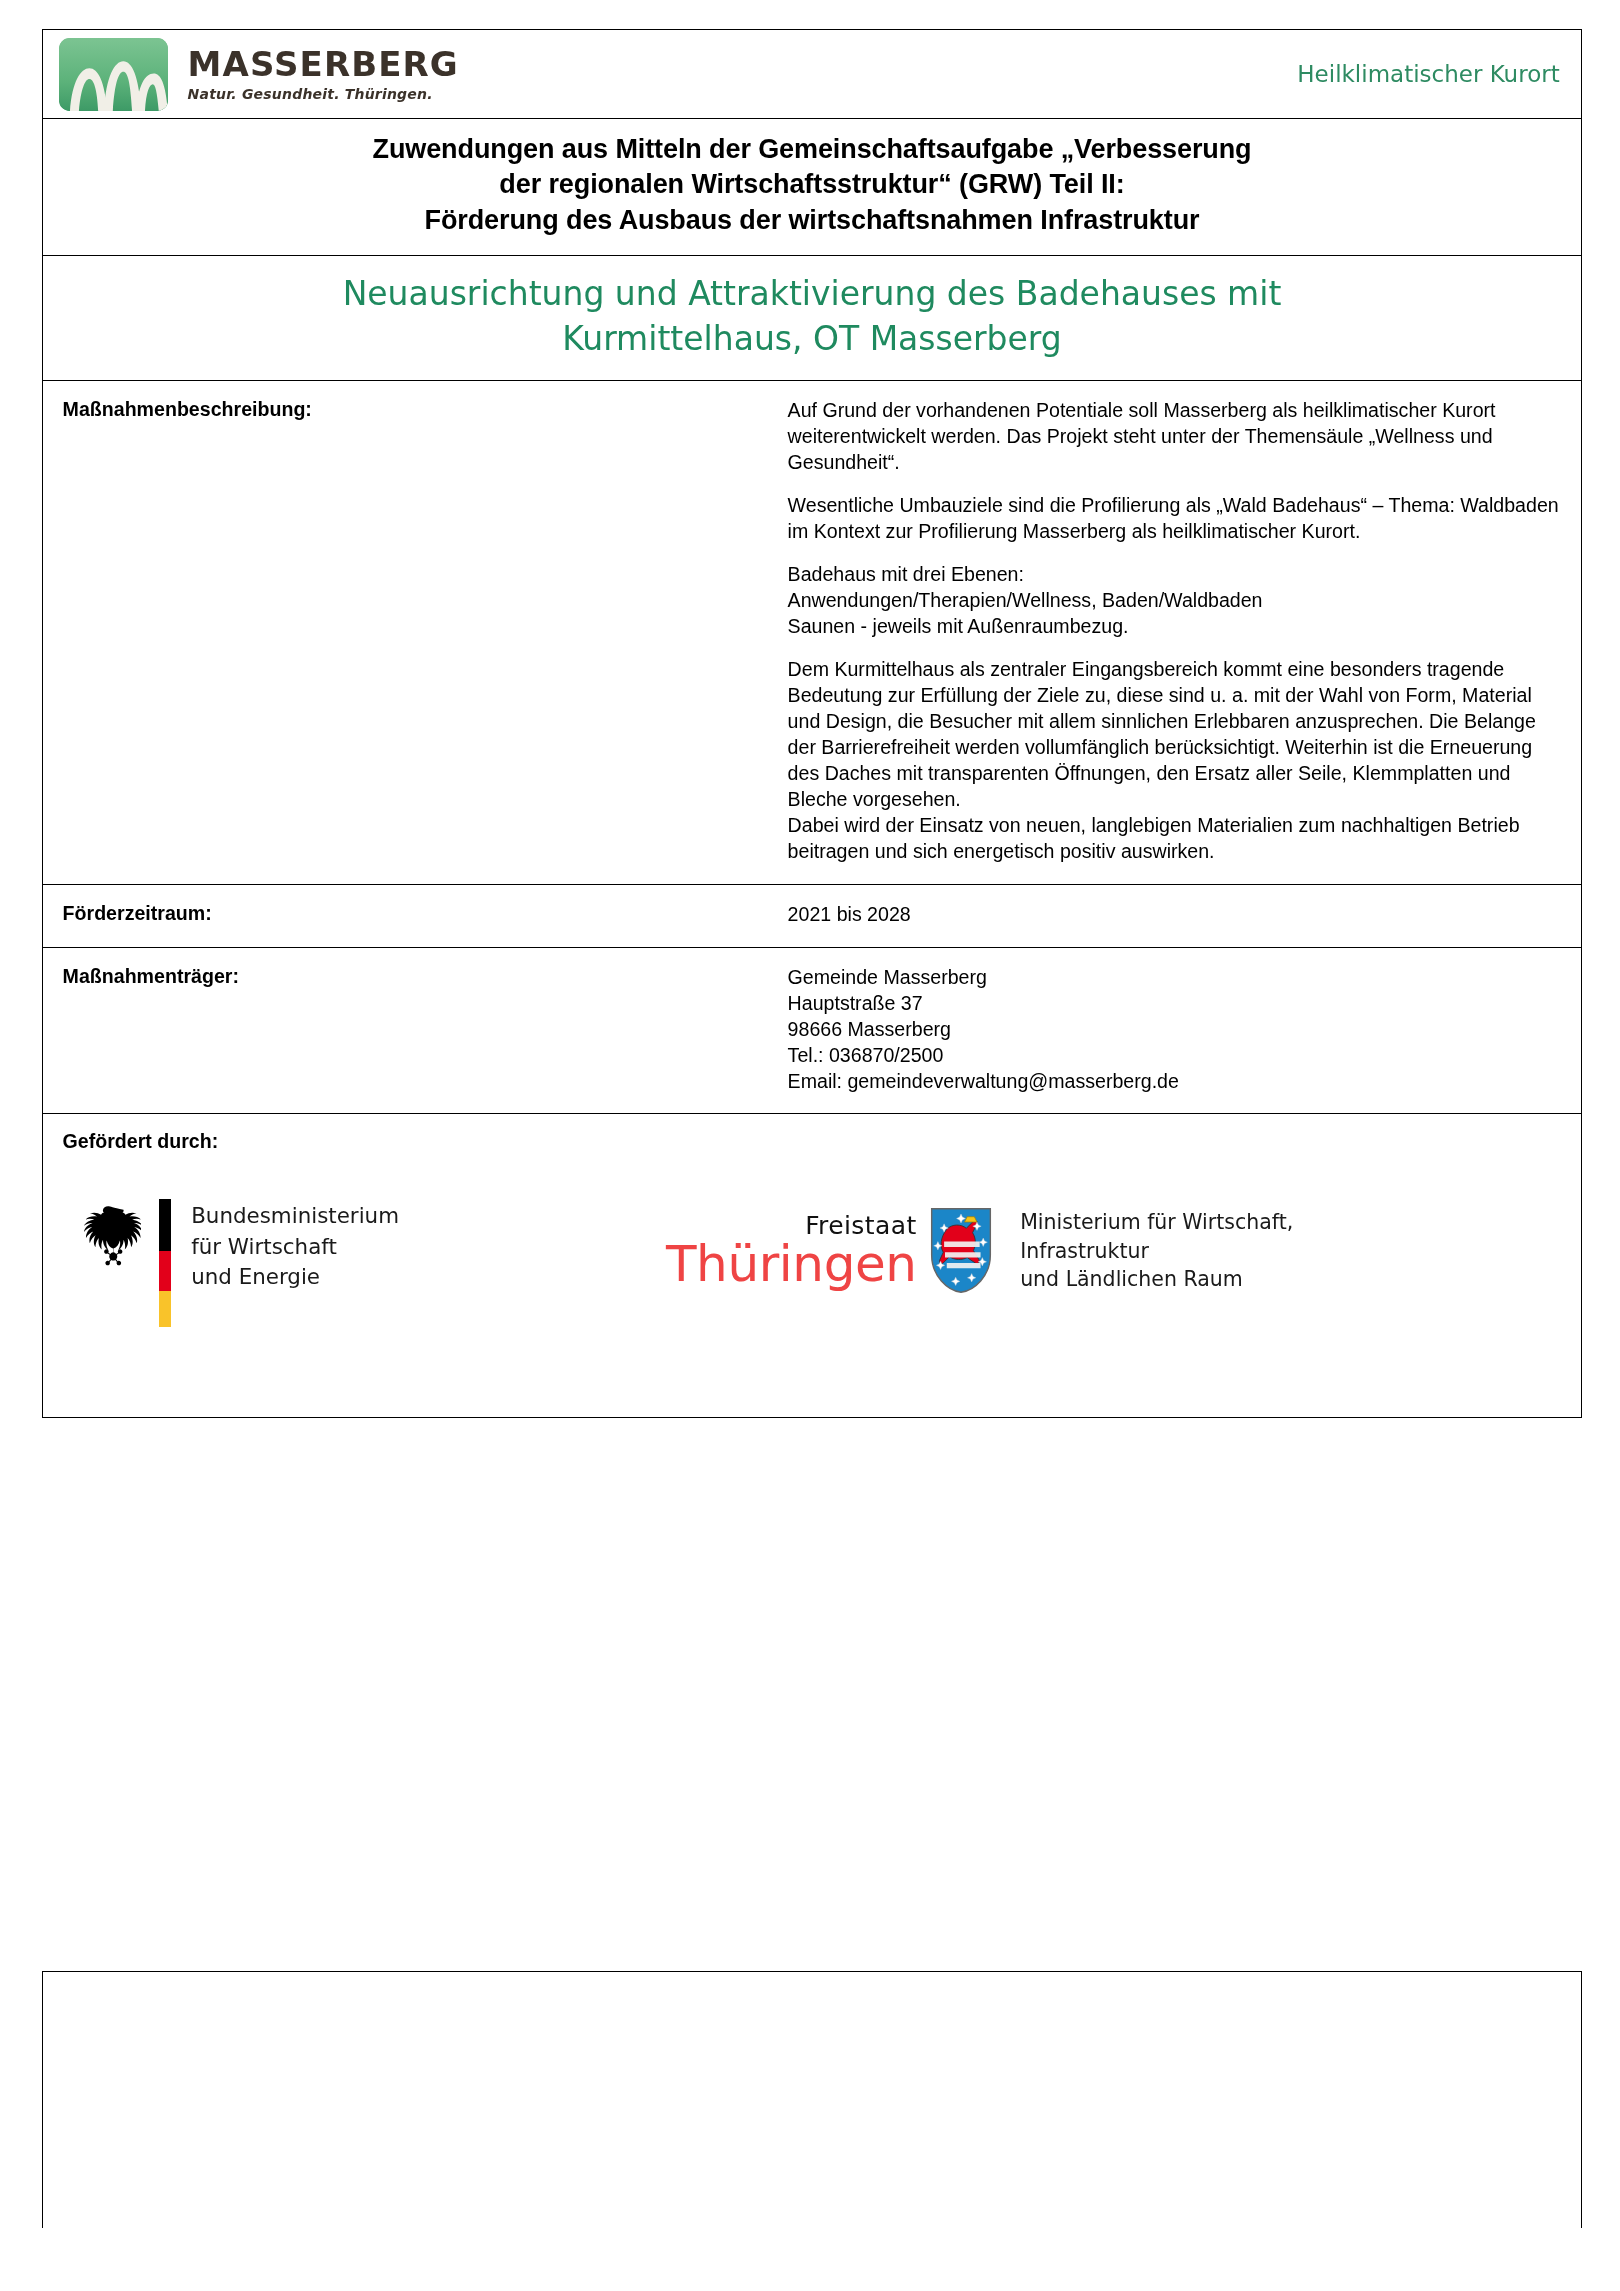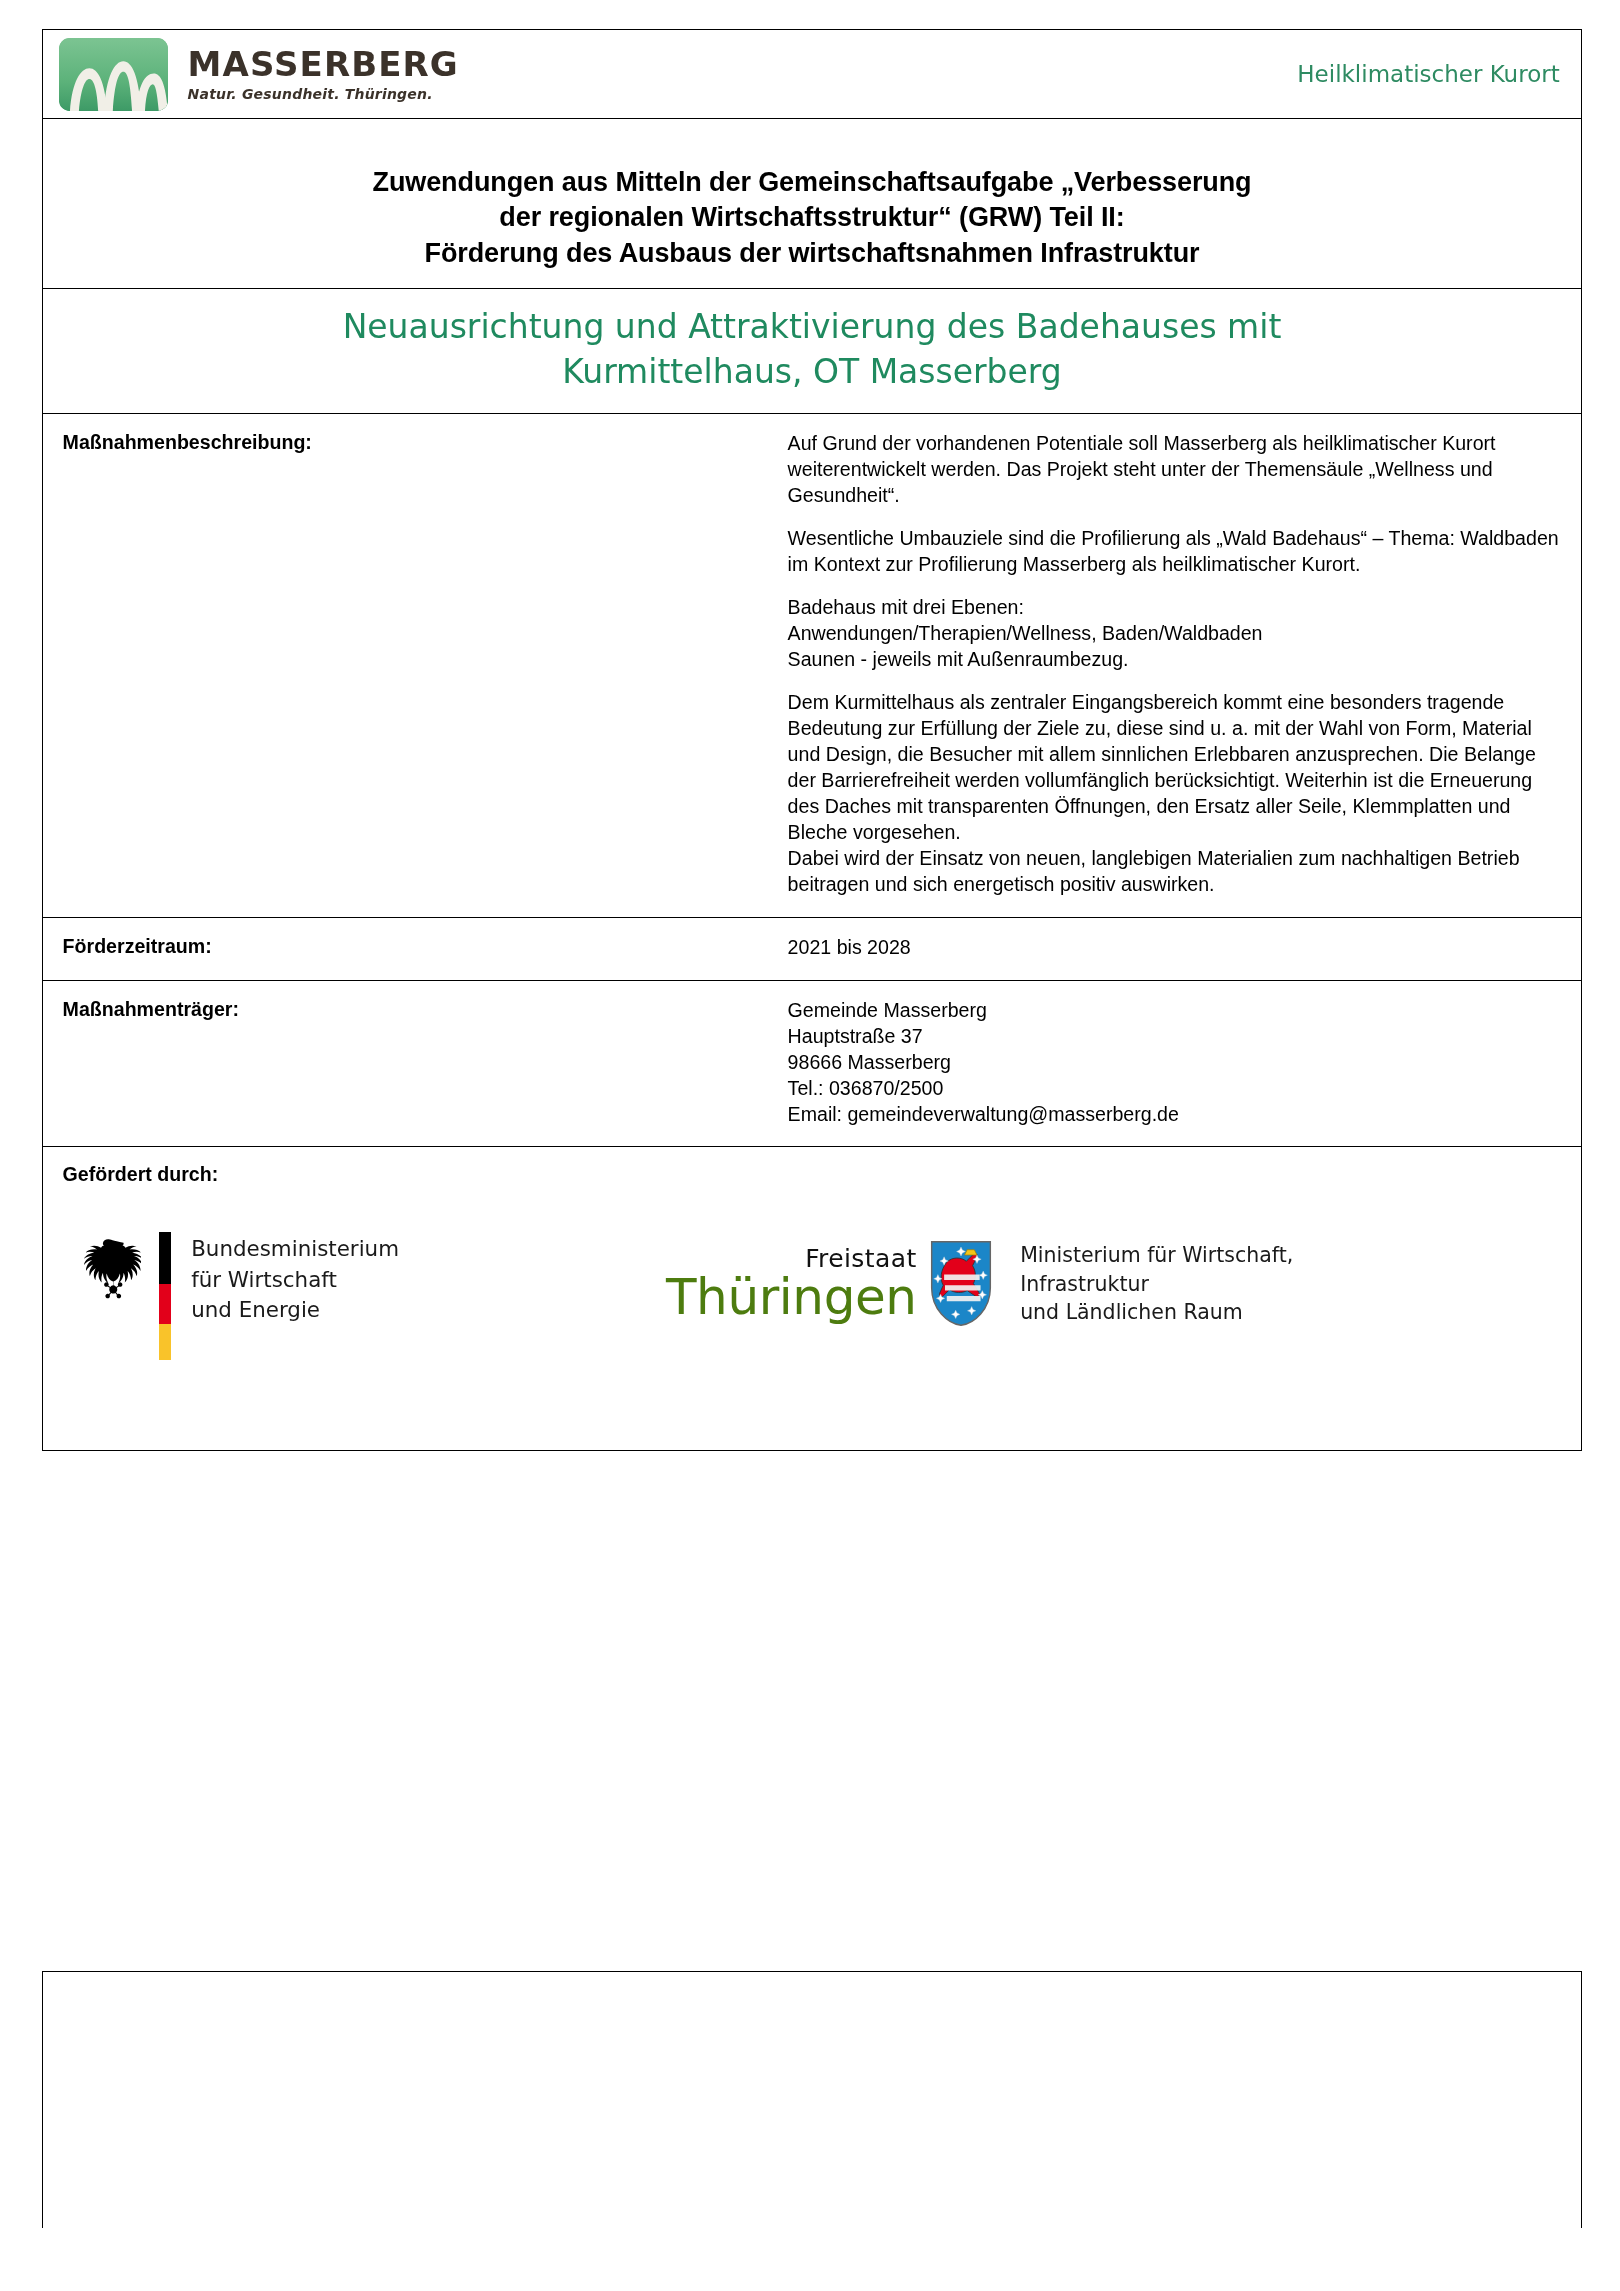--- a/index.html
+++ b/index.html
@@ -93,21 +93,20 @@
   .title-row {
     padding: 12.5px 23px 16px 23px;
     display: block;
   }
   .title-main {
     text-align: center;
     font-size: 27px;
     font-weight: 700;
     line-height: 1.33;
     letter-spacing: -0.1px;
-    margin-top: 33px;
   }
   .subtitle-row {
     padding: 14.3px 36px 18px 36px;
     display: block;
   }
   .subtitle-main {
     text-align: center;
     font-size: 33px;
     line-height: 1.38;
     color: #1f8a5f;
@@ -201,21 +200,21 @@
   .thu-freistaat {
     font-size: 25px;
     color: #111;
     letter-spacing: 0.4px;
     display: block;
     margin-bottom: 1.8px;
   }
   .thu-thueringen {
     font-size: 50px;
     font-weight: 400;
-    color: #4d7c0f;
+    color: #ef4444;
     display: block;
     letter-spacing: -0.4px;
   }
   .thu-shield {
     width: 64px;
     height: 89px;
     flex: 0 0 auto;
   }
   .thu-ministry {
     font-family: "DejaVu Sans", sans-serif;

